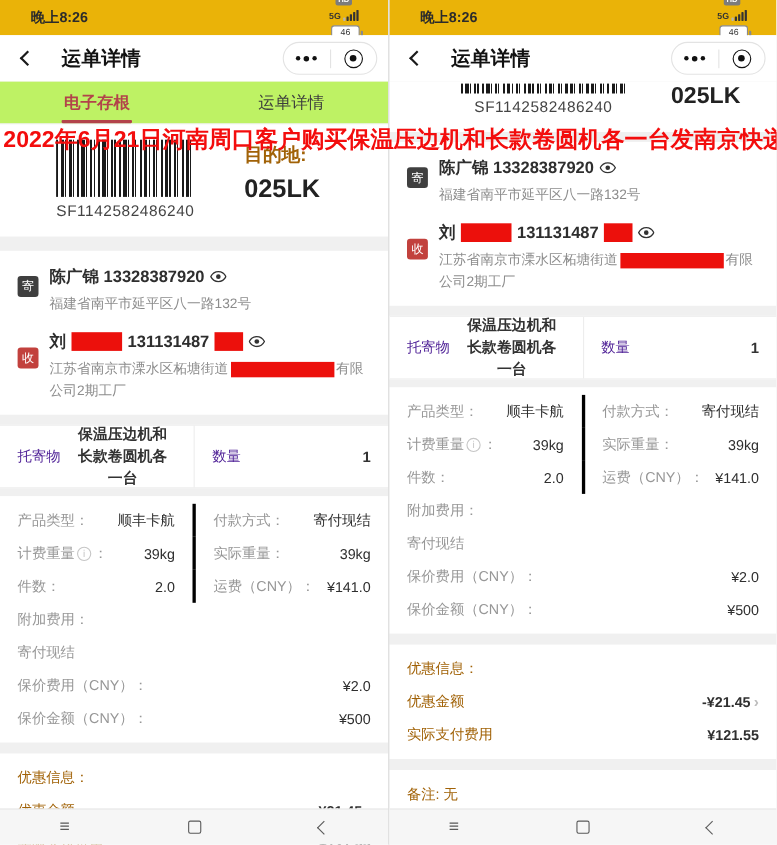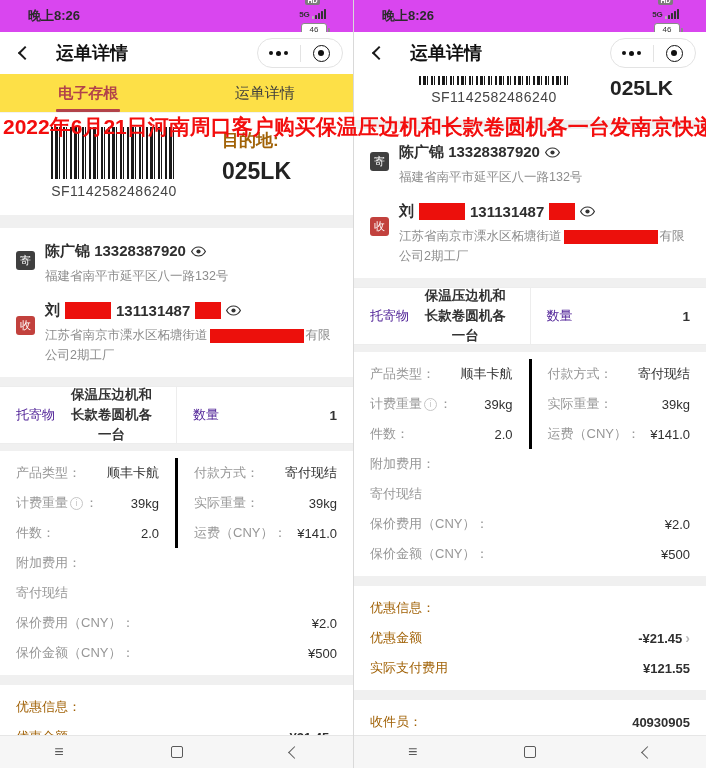--- a/index.html
+++ b/index.html
@@ -3,21 +3,21 @@
 <meta charset="utf-8">
 <style>
   * { margin:0; padding:0; box-sizing:border-box; }
   body { width:706px; height:768px; overflow:hidden; background:#fff;
          font-family:"Liberation Sans","DejaVu Sans",sans-serif; }
   .stage { position:relative; width:706px; height:768px; display:flex; }
   .phone { position:relative; width:353px; height:768px; background:#f0f0f0; overflow:hidden; }
   .phone.right { border-left:1px solid #d9d9d9; }
 
   
-  .statusbar { height:32px; background:#d946ef; display:flex; align-items:center;
+  .statusbar { height:32px; background:#eab308; display:flex; align-items:center;
                justify-content:space-between; padding:0 26px 0 28px; }
   .sb-time { font-size:13px; color:#2b2b2b; font-weight:600; }
   .sb-icons { display:flex; align-items:center; gap:4px;flex-direction:column; }
   .hd-badge { background:#7c7c7c; color:#fff; font-size:7px; font-weight:700;
               border-radius:2px; padding:1px 2px; line-height:1; }
   .net { display:flex; align-items:flex-end; gap:1px; }
   .net-5g { font-size:8px; color:#333; font-weight:700; margin-right:1px; }
   .bar { width:2px; background:#333; border-radius:0.5px; }
   .bar.dim { background:#b5b5b5; }
   .battery { width:26px; height:13px; border:1px solid #8a8a8a; border-radius:3px;
@@ -40,21 +40,21 @@
   .cap-half { flex:1; display:flex; align-items:center; justify-content:center; height:100%; cursor:pointer; }
   .cap-divider { width:1px; height:17px; background:#e3e3e3; }
   .dots { display:flex; gap:3px; align-items:center; }
   .dots i { width:4px; height:4px; border-radius:50%; background:#111; }
   .dots i:nth-child(2) { width:5px; height:5px; }
   .cap-circle { width:17px; height:17px; border:1.7px solid #111; border-radius:50%;
                 display:flex; align-items:center; justify-content:center; }
   .cap-circle i { width:6px; height:6px; border-radius:50%; background:#111; }
 
   
-  .tabbar { height:39px; background:#fde047; display:flex; border-bottom:1px solid #f2f2f2; }
+  .tabbar { height:39px; background:#bef264; display:flex; border-bottom:1px solid #f2f2f2; }
   .tab { flex:1; display:flex; flex-direction:column; align-items:center;
          justify-content:center; font-size:15px; color:#3d3d3d; cursor:pointer; position:relative; }
   .tab.active { color:#b2434a; font-weight:700; }
   .tab.active::after { content:""; position:absolute; bottom:0; width:64px; height:3px;
                        background:#b2434a; border-radius:1px; }
 
   .content { background:#f0f0f0; }
   .card { background:#fff; }
 
   
@@ -491,20 +491,23 @@
             </span>
           </div>
         <div class="row-line">
             <span class="rl-label">实际支付费用</span>
             <span class="rl-value">¥121.55</span>
           </div>
       </div>
 
       <div class="card card-rows">
         <div class="row-line">
+            <span class="rl-label">备注: 无</span>
+          </div>
+        <div class="row-line">
             <span class="rl-label">收件员：</span>
             <span class="rl-value">40930905</span>
           </div>
         <div class="row-line"></div>
       </div>
     </div>
 
     <div class="androidbar">
       <span class="an-btn">
           <span class="an-menu">≡</span>

